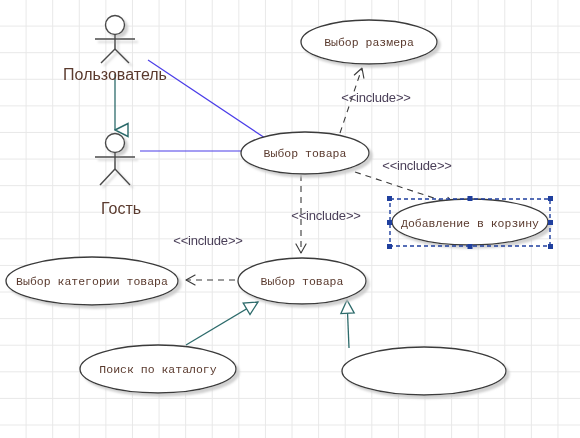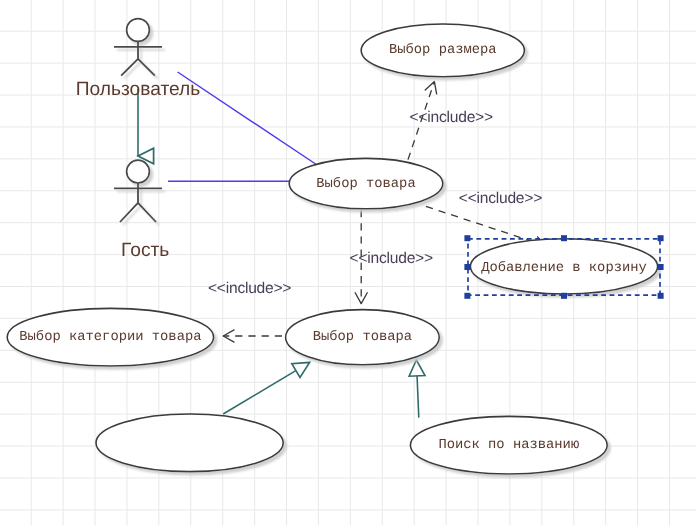--- a/index.html
+++ b/index.html
@@ -152,22 +152,22 @@
   <div class="lbl uc-label" style="left:369px; top:42px;">Выбор размера</div>
 
   <div class="lbl uc-label" style="left:305px; top:153px;">Выбор товара</div>
 
   <div class="lbl uc-label" style="left:470px; top:223px;">Добавление в корзину</div>
 
   <div class="lbl uc-label" style="left:92px; top:281px;">Выбор категории товара</div>
 
   <div class="lbl uc-label" style="left:302px; top:281px;">Выбор товара</div>
 
+  <div class="lbl uc-label" style="left:158px; top:369px;">Поиск по каталогу</div>
 
-  <div class="lbl uc-label" style="left:424px; top:371px;">Поиск по названию</div>
 
   <div class="lbl stereo-label" style="left:376px; top:97px;">&lt;&lt;include&gt;&gt;</div>
 
   <div class="lbl stereo-label" style="left:417px; top:165px;">&lt;&lt;include&gt;&gt;</div>
 
   <div class="lbl stereo-label" style="left:326px; top:215px;">&lt;&lt;include&gt;&gt;</div>
 
   <div class="lbl stereo-label" style="left:208px; top:240px;">&lt;&lt;include&gt;&gt;</div>
 
 </div>

